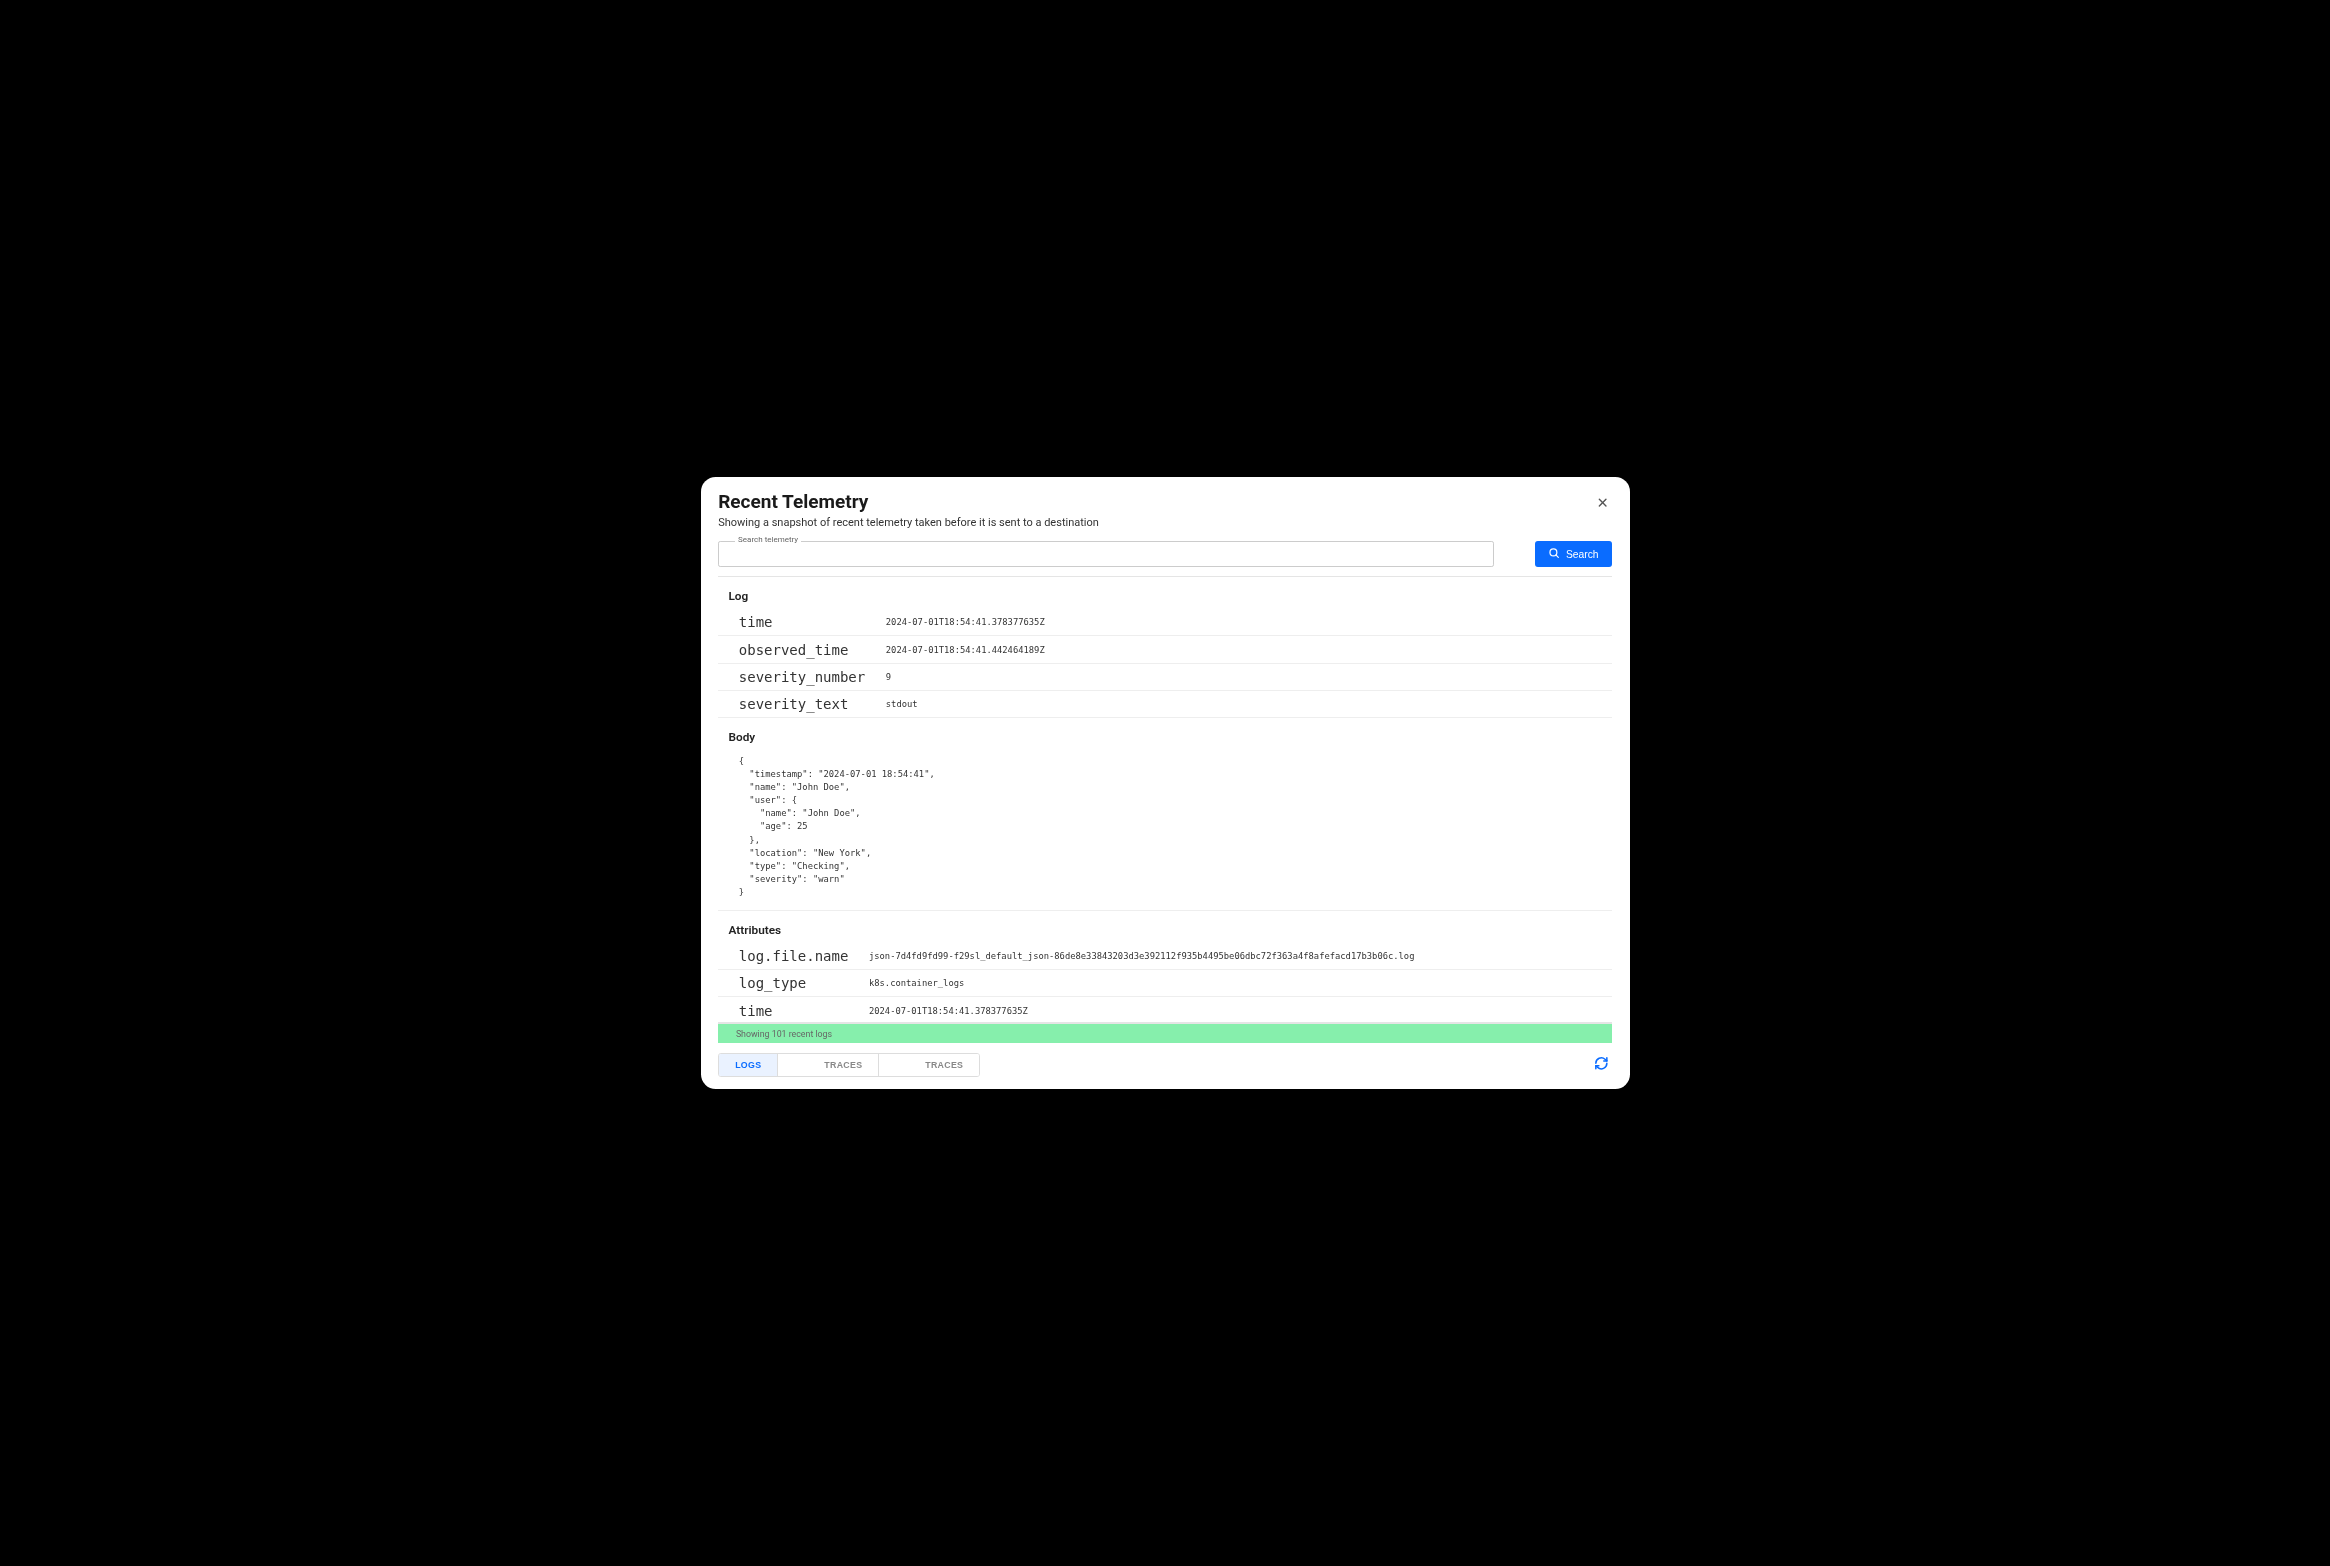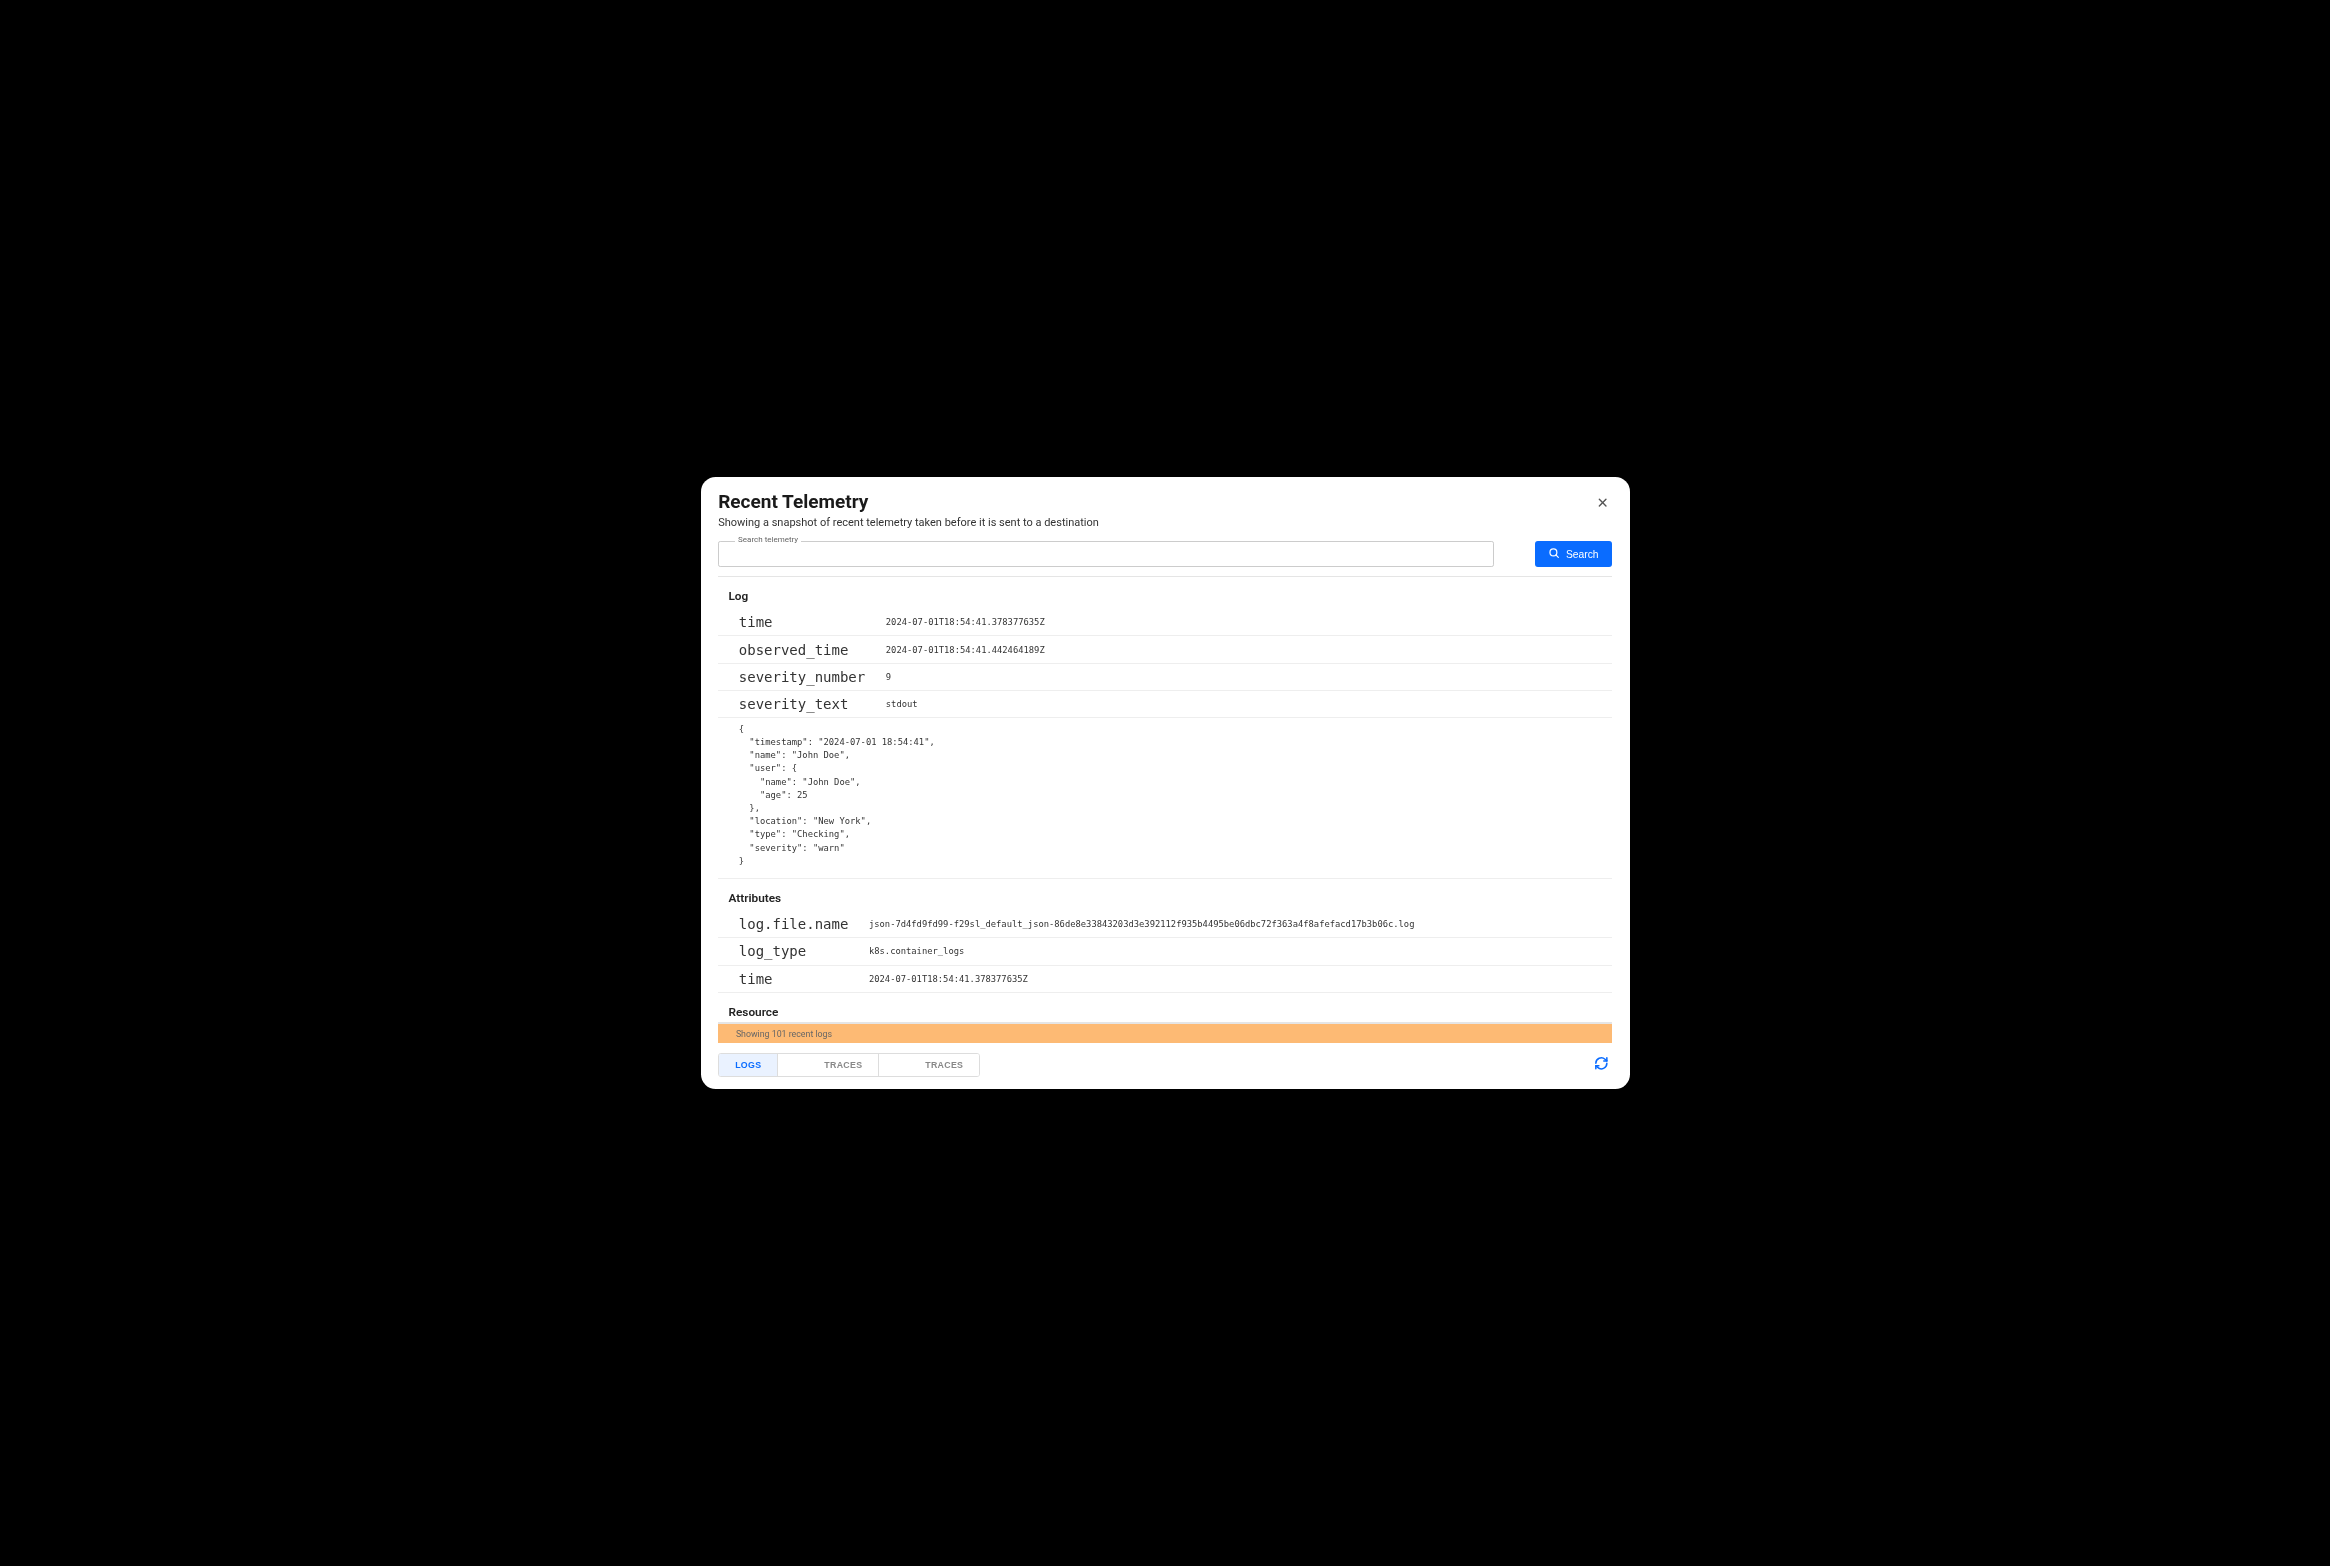--- a/index.html
+++ b/index.html
@@ -138,21 +138,21 @@
       font-size: 8.8px;
       color: #333;
       padding: 4.4px 10.3px 10.3px 20.6px;
       white-space: pre;
       line-height: 1.5;
     }
     .body-section {
       border-bottom: 0.7px solid #eee;
     }
     .status-bar {
-      background: #fdba74;
+      background: #86efac;
       padding: 4.4px 17.7px;
       font-size: 8.8px;
       color: #666;
       border-top: 0.7px solid #e5e5e5;
       margin: 0 17.7px;
     }
     .footer {
       display: flex;
       justify-content: space-between;
       align-items: center;
@@ -250,20 +250,21 @@
         </tr>
         <tr class="kv-row">
           <td class="kv-key">severity_text</td>
           <td class="kv-val">stdout</td>
         </tr>
       </tbody>
         </table>
     </div>
 
     <div class="body-section">
+      <h2 class="section-title">Body</h2>
       <pre class="body-pre">{
   "timestamp": "2024-07-01 18:54:41",
   "name": "John Doe",
   "user": {
     "name": "John Doe",
     "age": 25
   },
   "location": "New York",
   "type": "Checking",
   "severity": "warn"

